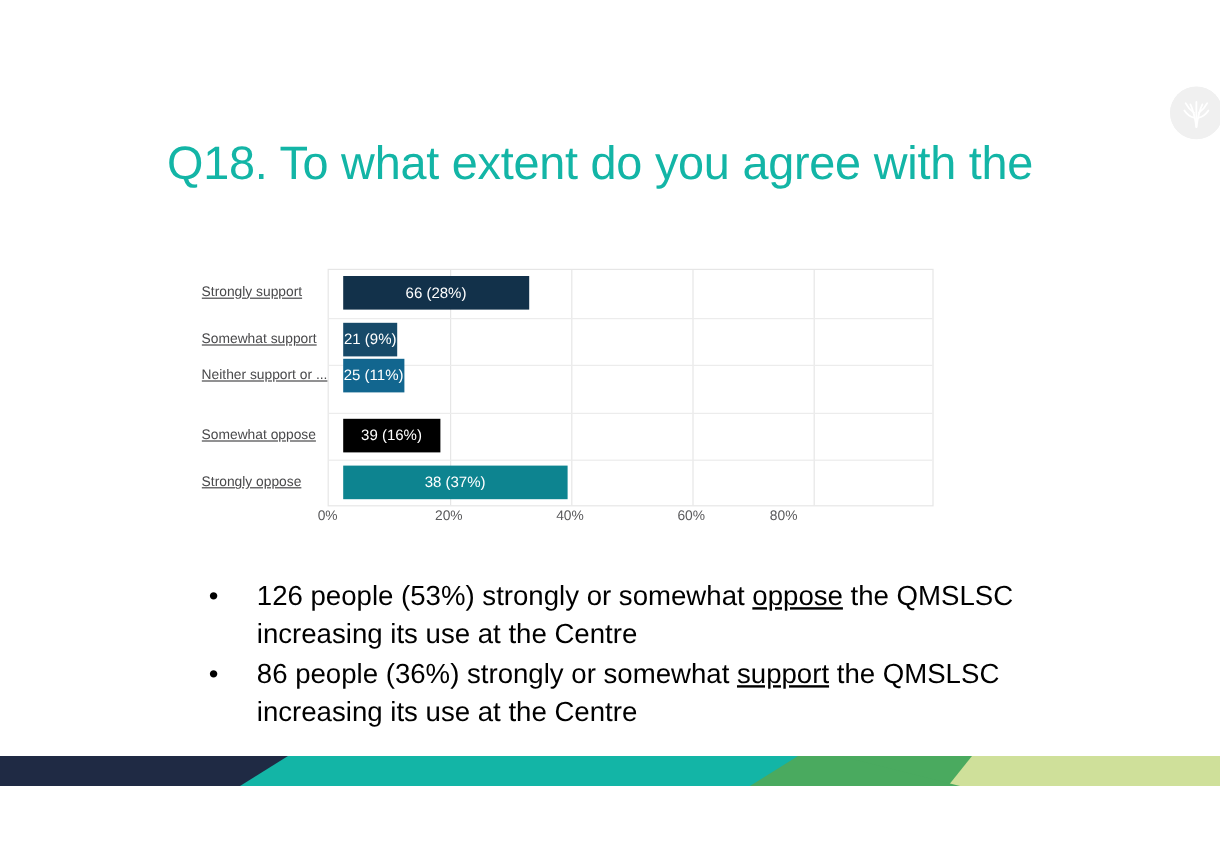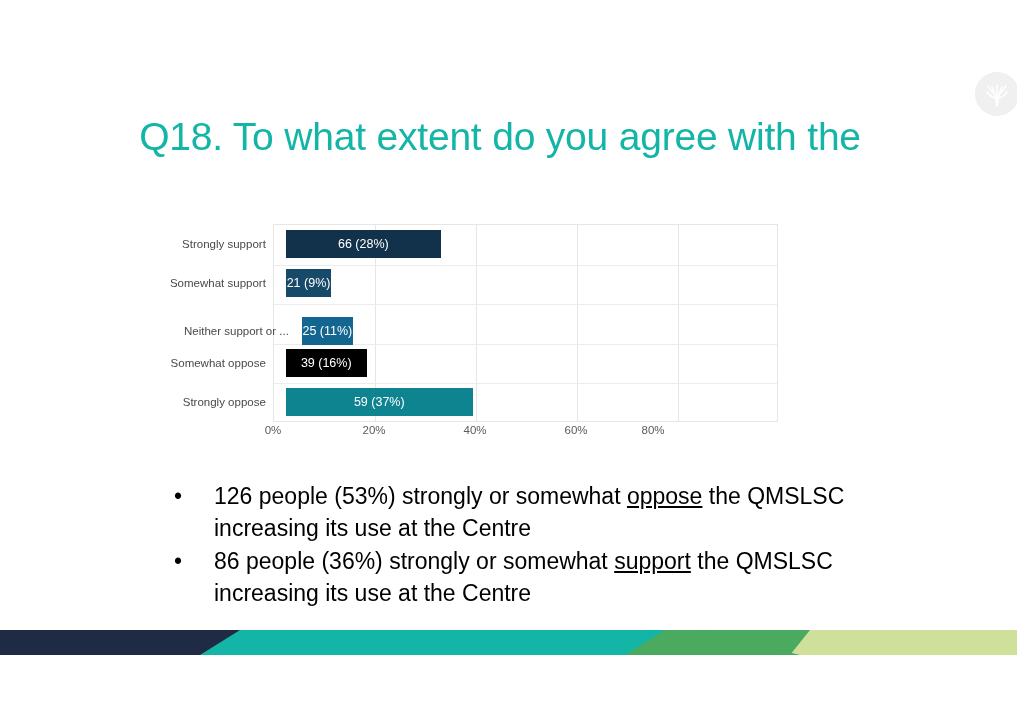--- a/index.html
+++ b/index.html
@@ -80,26 +80,27 @@
     position: absolute;
     left: 0;
     width: 612px;
     height: 39.6px;
     display: flex;
     align-items: center;
   }
   .cat-label {
     width: 100px;
     padding-right: 20px;
-    text-align: right;
+    text-align: left;
     font-size: 11.5px;
     color: #49494b;
     white-space: nowrap;
     overflow: hidden;
     line-height: 14px;
+    text-decoration: underline;
   }
   .bar-track {
     position: relative;
     width: 505px;
     height: 39.6px;
   }
   .bar {
     position: absolute;
     top: 50%;
     left: 0;
@@ -206,36 +207,36 @@
         <div class="bar-track">
           <div class="bar" style="width: 155px; background: rgb(18, 49, 74);">66 (28%)</div>
         </div>
       </div>
       <div class="cat-row" style="top: 39.6px;">
         <div class="cat-label">Somewhat support</div>
         <div class="bar-track">
           <div class="bar" style="width: 45.45px; background: rgb(23, 74, 105);">21 (9%)</div>
         </div>
       </div>
-      <div class="cat-row" style="top: 87px; margin-left: 16px;">
+      <div class="cat-row" style="top: 69px;">
         <div class="cat-label">Neither support or ...</div>
         <div class="bar-track">
           <div class="bar" style="width: 51px; background: rgb(18, 102, 143);">25 (11%)</div>
         </div>
       </div>
       <div class="cat-row" style="top: 118.8px;">
         <div class="cat-label">Somewhat oppose</div>
         <div class="bar-track">
           <div class="bar" style="width: 80.8px; background: #000000;">39 (16%)</div>
         </div>
       </div>
       <div class="cat-row" style="top: 158.4px;">
         <div class="cat-label">Strongly oppose</div>
         <div class="bar-track">
-          <div class="bar" style="width: 186.85px; background: rgb(13, 132, 144);">59 (37%)</div>
+          <div class="bar" style="width: 186.85px; background: rgb(13, 132, 144);">38 (37%)</div>
         </div>
       </div>
     </div>
   <div class="axis-ticks" id="x-ticks">
       <div class="tick" style="left: 0px;">0%</div>
       <div class="tick" style="left: 101px;">20%</div>
       <div class="tick" style="left: 202px;">40%</div>
       <div class="tick" style="left: 303px;">60%</div>
       <div class="tick" style="left: 380px;">80%</div>
     </div>

